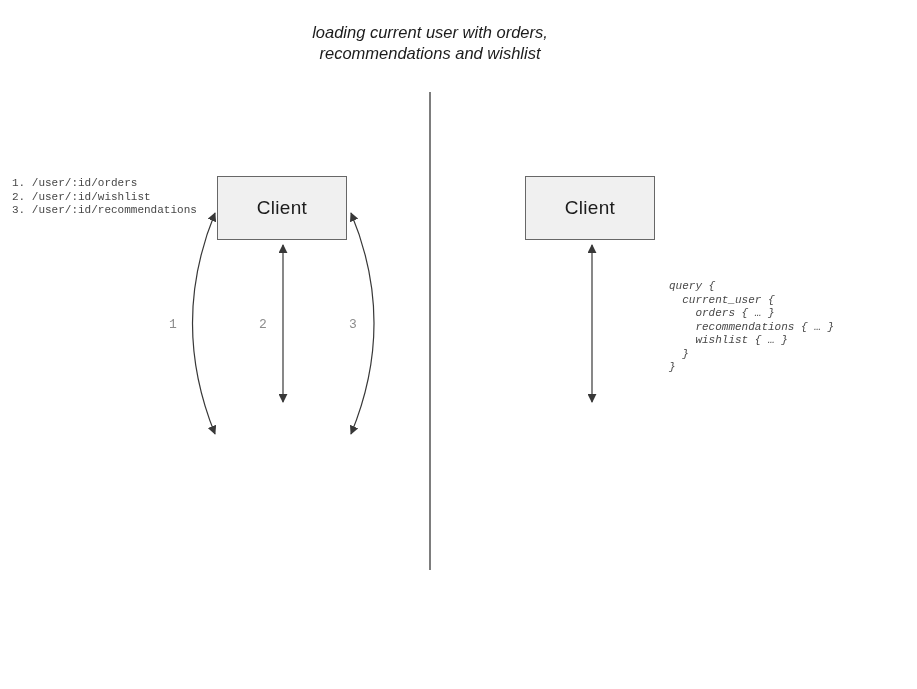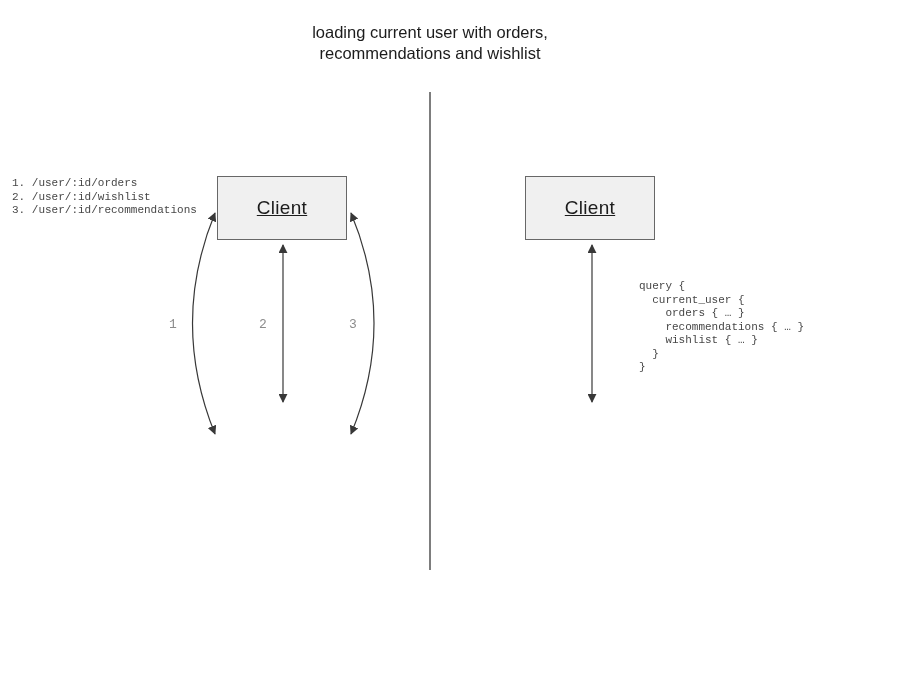--- a/index.html
+++ b/index.html
@@ -14,20 +14,21 @@
   .title {
     position: absolute;
     left: 0;
     top: 22px;
     width: 860px;
     text-align: center;
     font-size: 16.5px;
     line-height: 21px;
     color: var(--text, #1c1c1c);
     white-space: pre;
+    font-style: italic;
   }
   .divider {
     position: absolute;
     left: 429px;
     top: 92px;
     width: 2px;
     height: 478px;
     background: var(--divider, #7d7d7d);
   }
   .box {
@@ -35,36 +36,35 @@
     width: 128px;
     height: 62px;
     background: var(--box-fill, #f0f0f0);
     border: 1.5px solid var(--box-border, #676767);
     display: flex;
     align-items: center;
     justify-content: center;
     font-size: 19px;
     color: var(--text, #1c1c1c);
     letter-spacing: 0.3px;
-    text-decoration: underline;
   }
   .box-client-left  { left: 217px; top: 176px; }
   .box-rest-api     { left: 217px; top: 406px; }
   .box-client-right { left: 525px; top: 176px; }
   .box-graphql-api  { left: 525px; top: 406px; }
   pre.code {
     margin: 4px;
     position: absolute;
     font-family: "Liberation Mono", "DejaVu Sans Mono", monospace;
     font-size: 11px;
     line-height: 13.5px;
     white-space: pre;
   }
   .endpoints { left: 8px;  top: 173px; color: var(--code, #474747); }
-  .query     { left: 635px; top: 276px; color: var(--code, #474747); }
+  .query     { left: 665px; top: 276px; color: var(--code, #474747); font-style: italic; }
   .arrow-label {
     position: absolute;
     font-family: "Liberation Mono", "DejaVu Sans Mono", monospace;
     font-size: 13px;
     color: var(--arrow-label, #8c8c8c);
   }
   .arrow-label-1 { left: 169px; top: 317px; }
   .arrow-label-2 { left: 259px; top: 317px; }
   .arrow-label-3 { left: 349px; top: 317px; }
   svg.arrows { position: absolute; left: 0; top: 0; }

